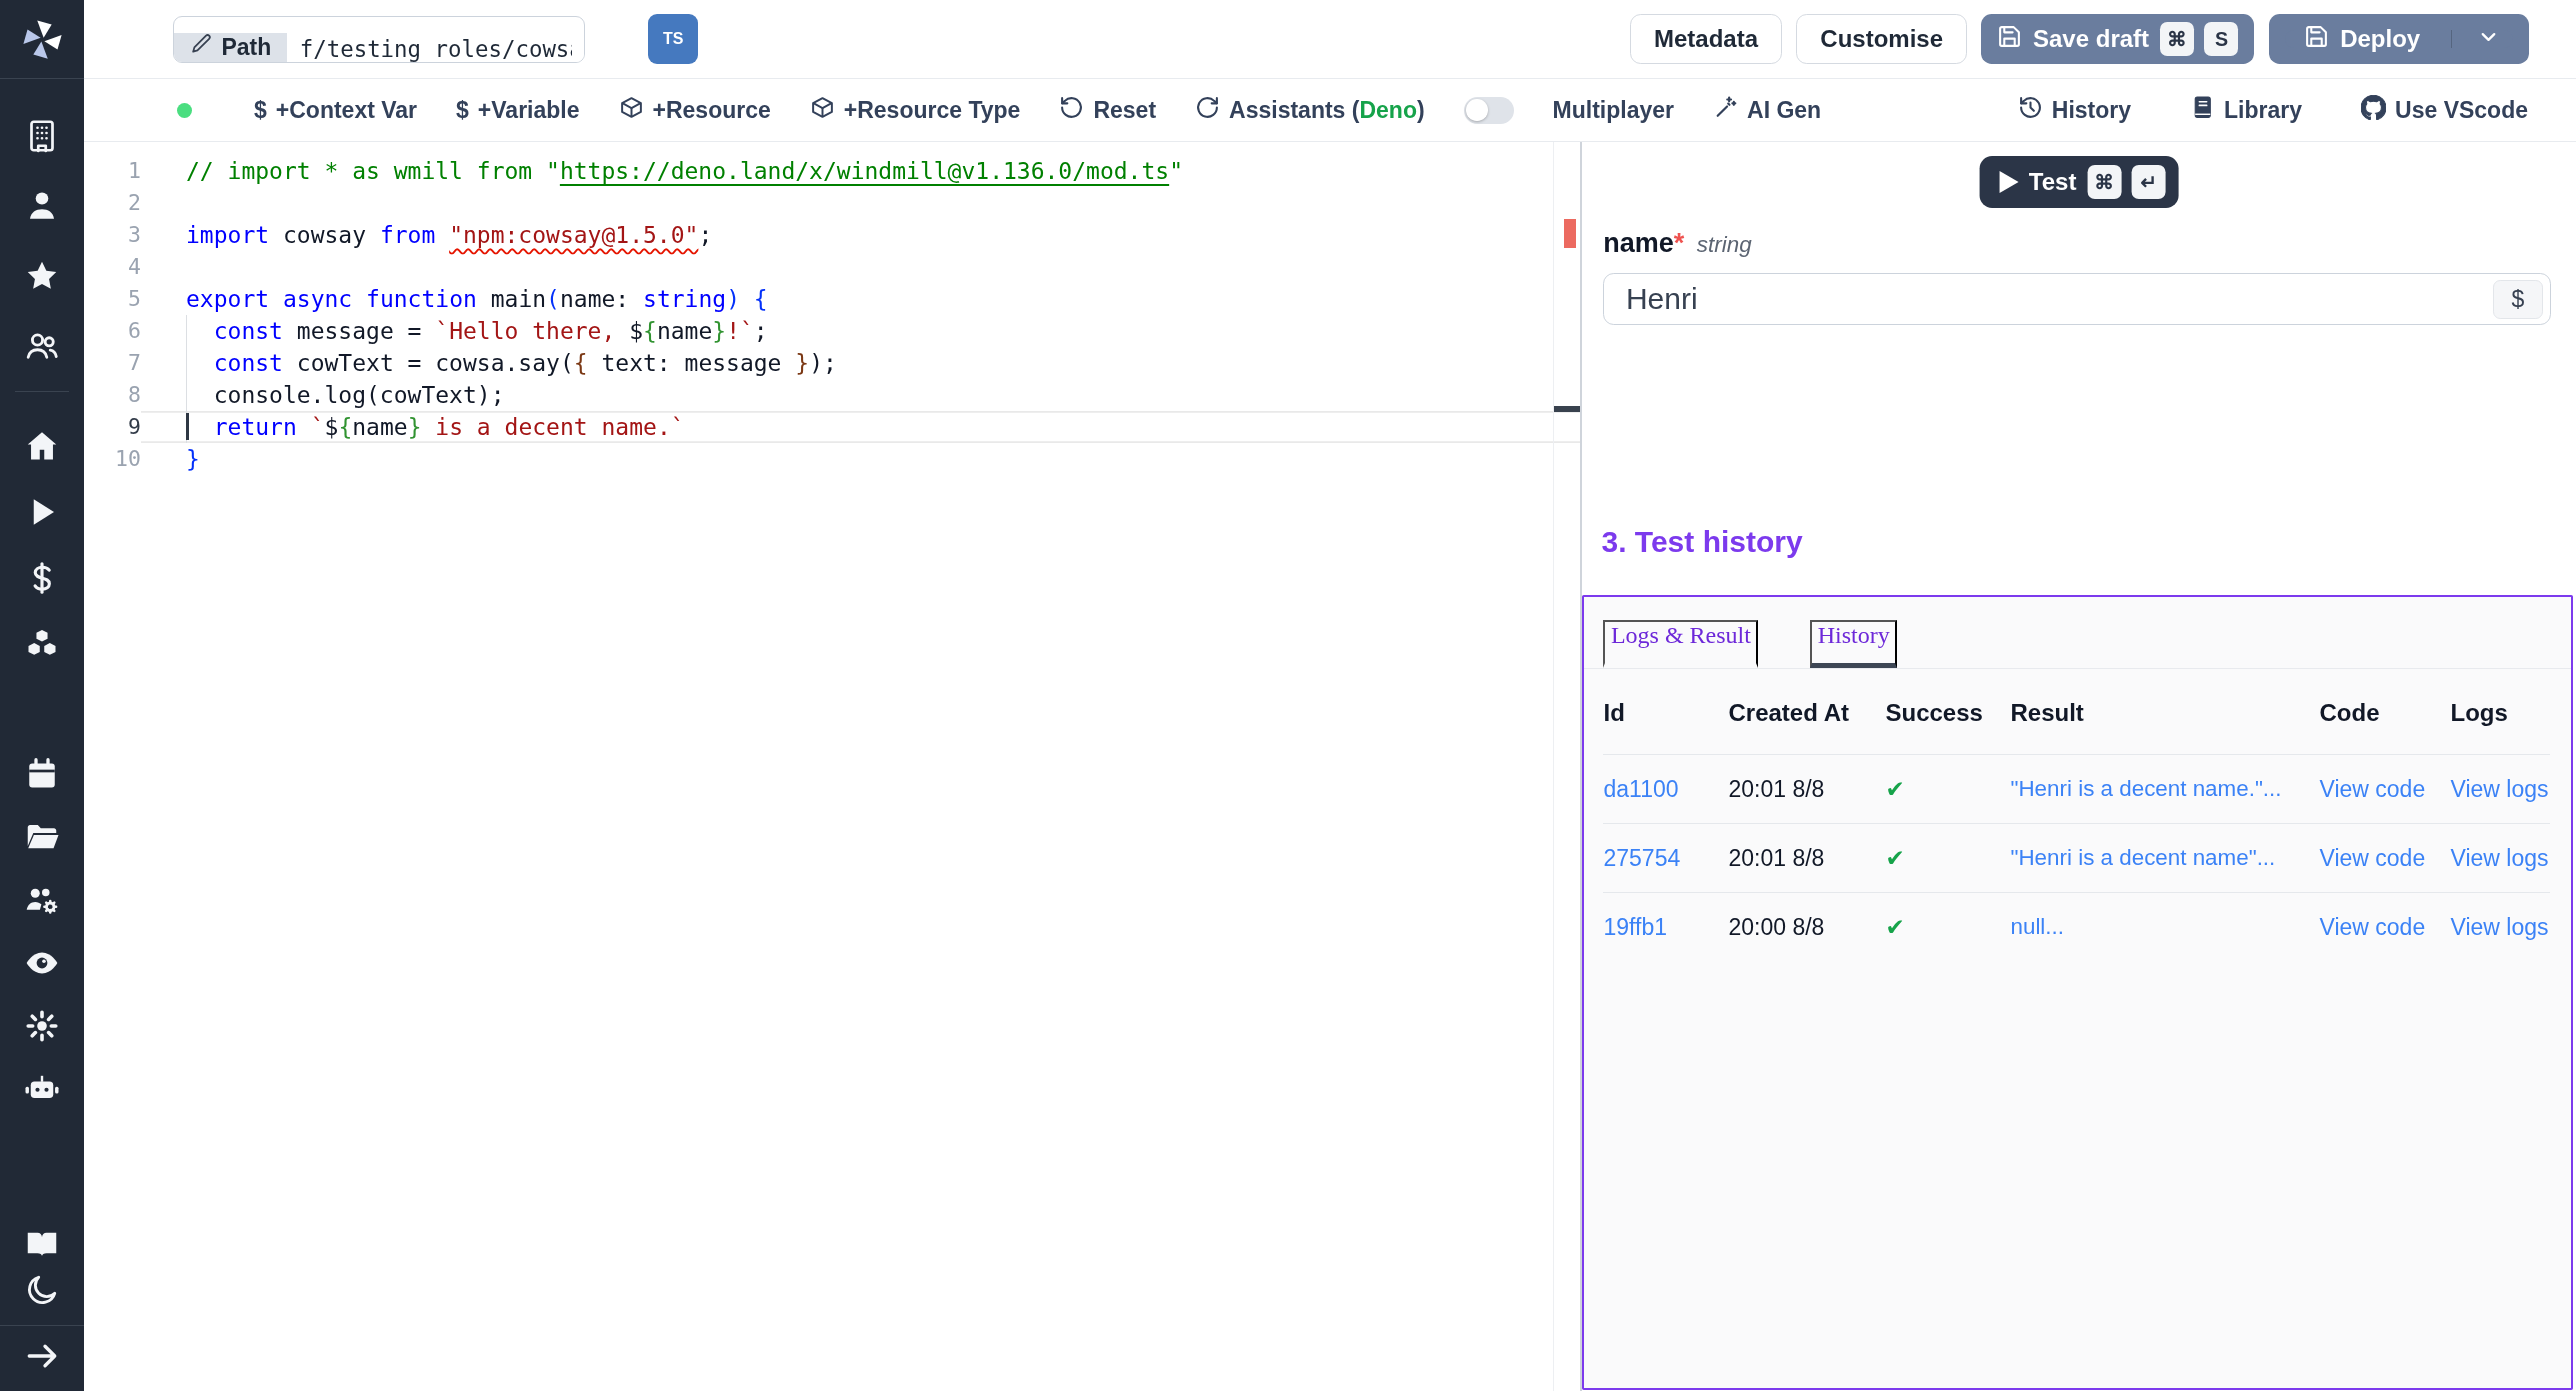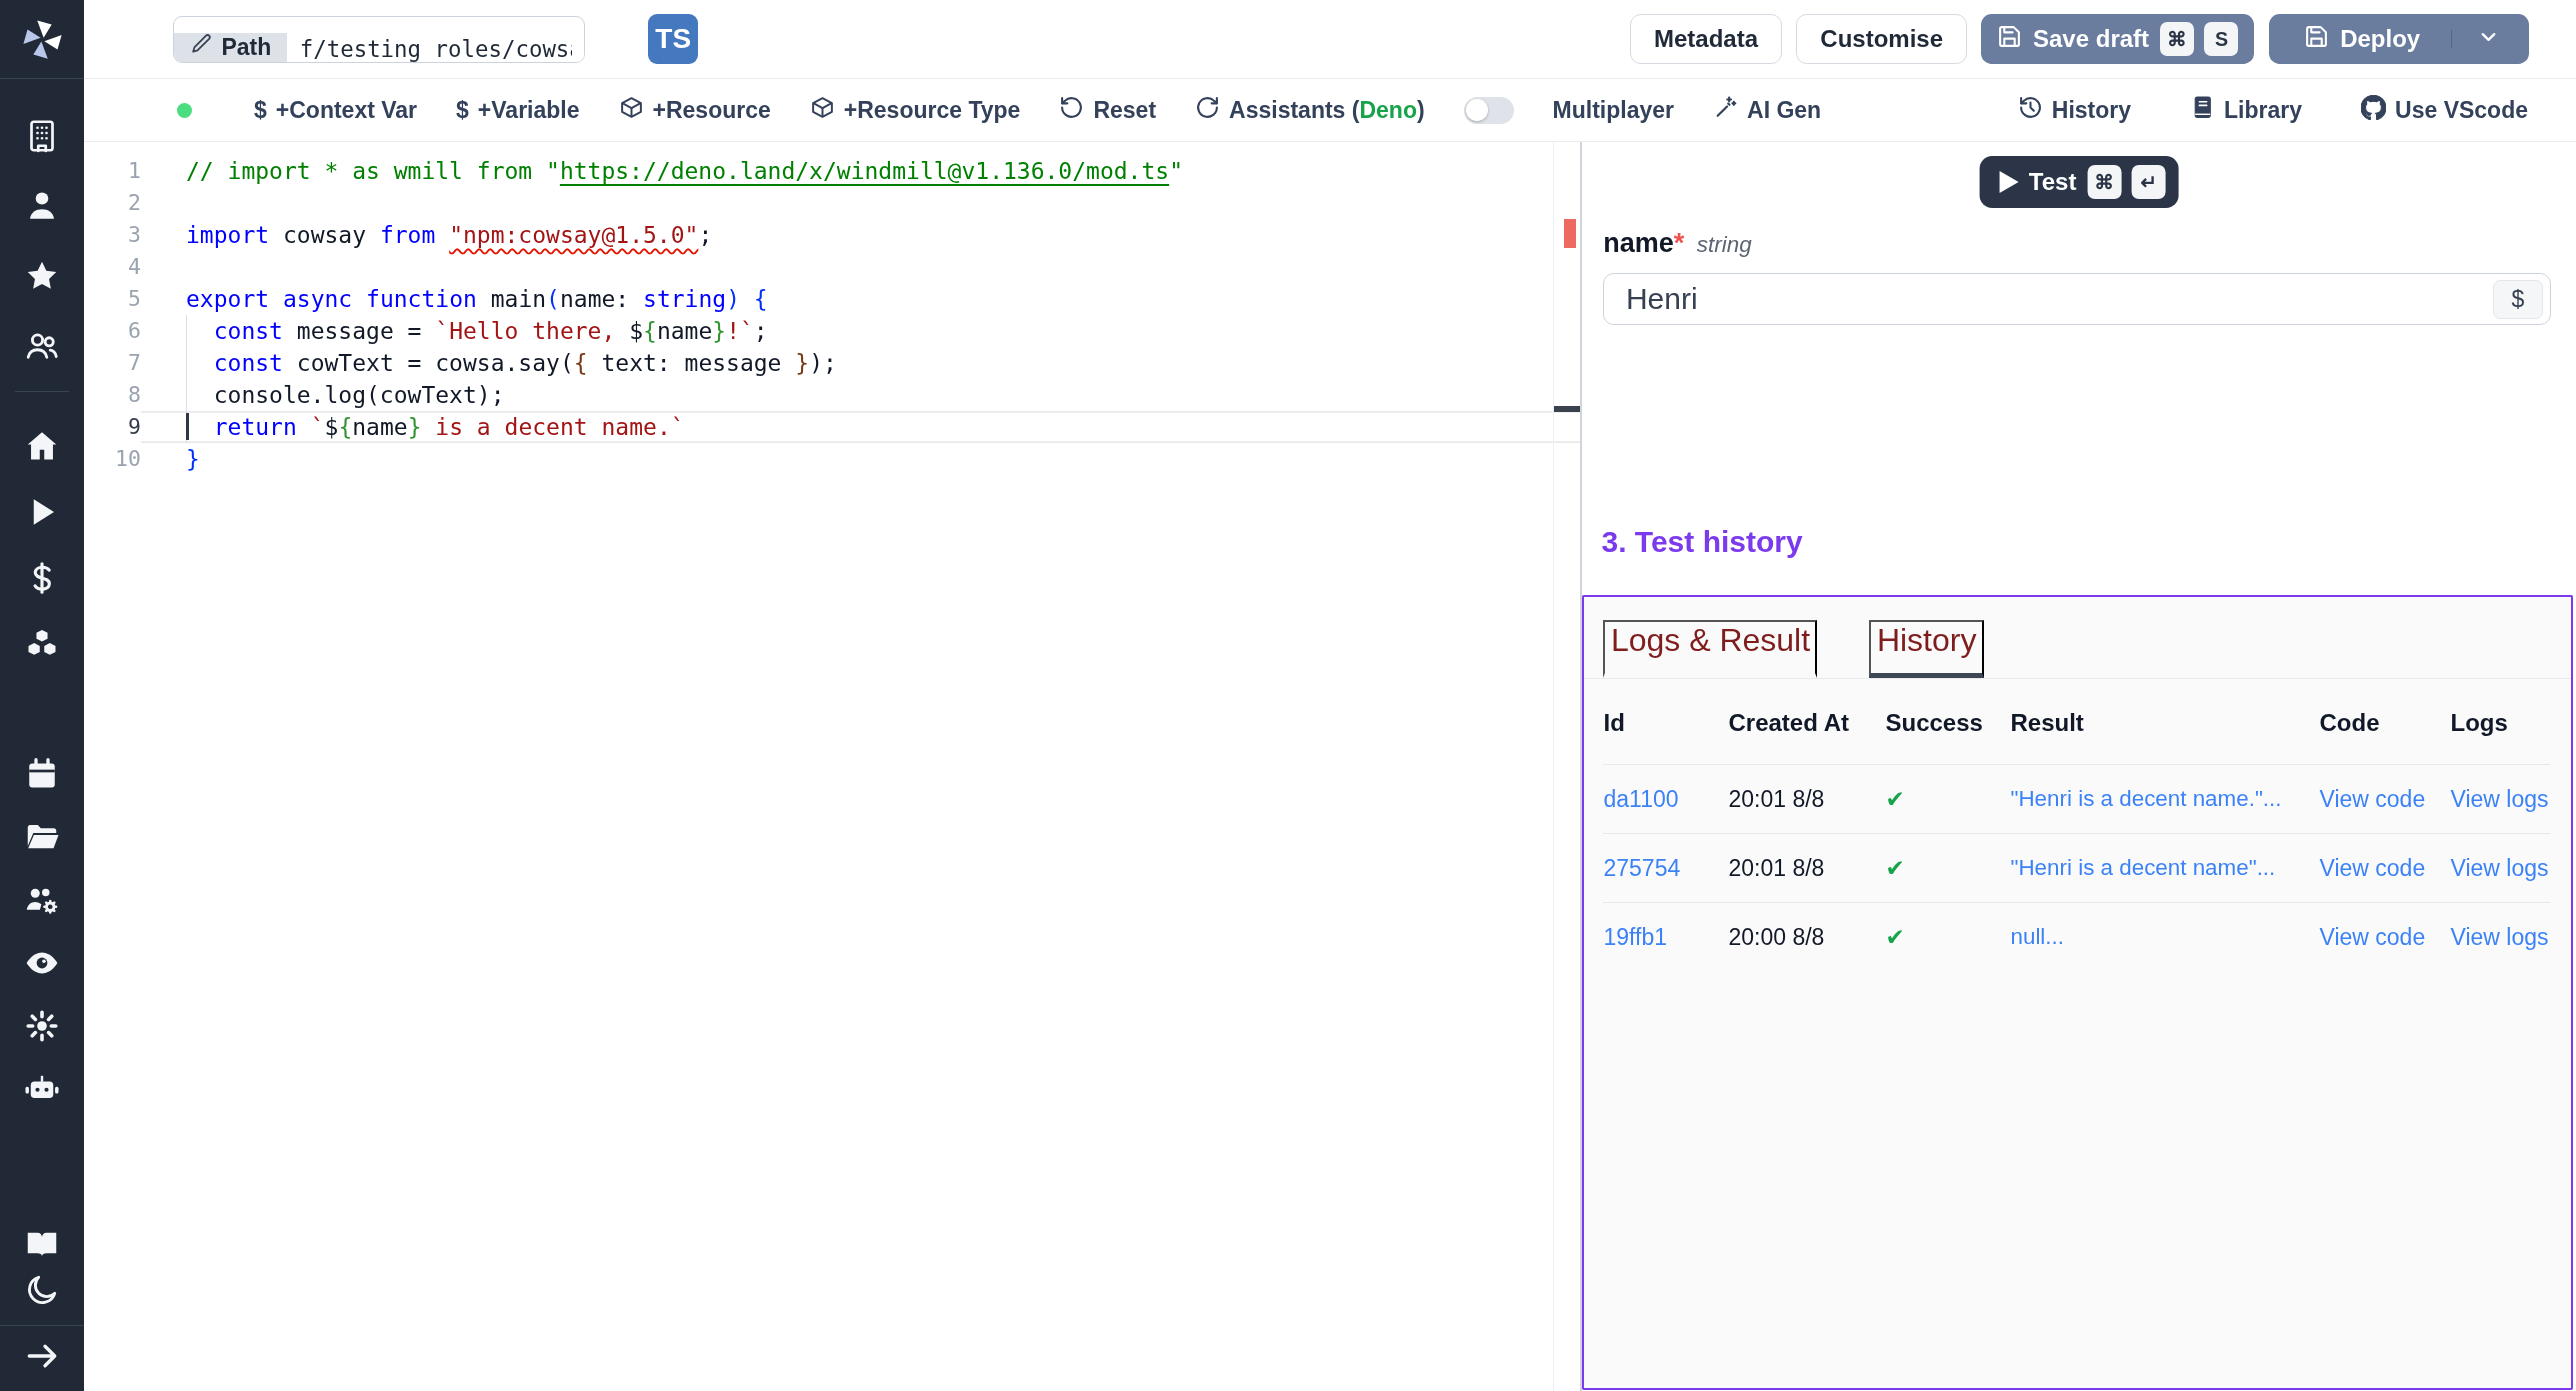--- a/index.html
+++ b/index.html
@@ -31,21 +31,21 @@
   
   .main{flex:1;display:flex;flex-direction:column;min-width:0}
 
   
   .topbar{height:79px;flex:none;display:flex;align-items:center;padding:0 47px 0 30px;border-bottom:1.8px solid #e8ebef;background:#fff}
   .title-input{width:787px;height:52px;border:1.8px solid #ccd3dc;border-radius:12.5px;font-family:"Liberation Sans",sans-serif;font-size:27px;font-weight:700;color:#0f172a;padding:0 21.5px;outline:none}
   .path-group{margin-left:59px;height:47px;display:flex;align-items:flex-end;border:1.8px solid #ccd3dc;border-radius:9px;overflow:hidden}
   .path-btn{background:#dde2e9;display:flex;align-items:center;gap:9px;padding:0 16px;font-size:23px;font-weight:600;color:#1f2937;border:none;cursor:pointer;font-family:inherit}
   .path-btn svg{width:22.4px;height:22.4px;stroke:#374151}
   .path-value{border:none;outline:none;width:297px;padding:0 12.5px;font-family:"DejaVu Sans Mono",monospace;font-size:22.4px;color:#1f2937;background:#fff}
-  .ts-badge{margin-left:63px;width:50px;height:50px;border-radius:9px;background:var(--ts-blue);color:#fff;font-size:28px;font-weight:800;display:flex;align-items:center;justify-content:center;flex:none}
+  .ts-badge{margin-left:63px;width:50px;height:50px;border-radius:9px;background:var(--ts-blue);color:#fff;font-size:16px;font-weight:800;display:flex;align-items:center;justify-content:center;flex:none}
   .tb-actions{margin-left:auto;display:flex;gap:14.3px;align-items:flex-start}
   .btn{height:50px;border-radius:10.7px;display:flex;align-items:center;gap:10.7px;font-family:inherit;font-size:24px;font-weight:600;cursor:pointer}
   .btn-outline{background:#fff;border:1.8px solid #d5dae1;color:#1f2937;padding:0 23px}
   .btn-slate{background:var(--slate-btn);border:none;color:#fff;padding:0 16px}
   .btn-slate svg{width:25px;height:25px}
   .kbd{min-width:34px;height:34px;padding:0 6.3px;border-radius:7.2px;background:#f3f5f7;color:#2b3547;font-size:19.7px;font-weight:600;display:flex;align-items:center;justify-content:center}
   .deploy{padding:16px}
   .dp-main{display:flex;align-items:center;gap:10.7px;padding:0 19.7px;height:100%}
   .dp-sep{width:1.8px;align-self:stretch;background:#55657f}
   .dp-chev{width:50px;height:100%;display:flex;align-items:center;justify-content:center}
@@ -97,21 +97,21 @@
   .arg-head{display:flex;align-items:baseline}
   .arg-name{font-size:27px;font-weight:700;color:#111827}
   .arg-star{font-size:27px;font-weight:700;color:#ef5350}
   .arg-type{font-size:22.4px;font-style:italic;color:#5b6472;margin-left:12.5px}
   .arg-input{margin-top:14.3px;height:52px;border:1.8px solid #ccd3dc;border-radius:10.7px;display:flex;align-items:center;padding:0 7.2px 0 3.6px;background:#fff}
   .arg-field{flex:1;border:none;outline:none;font-family:inherit;font-size:30px;color:#374151;padding:0 0 0 18px;min-width:0}
   .dollar-btn{margin-left:auto;width:50px;height:39px;background:#f5f6f8;border:1.8px solid #e3e6ea;border-radius:7.2px;display:flex;align-items:center;justify-content:center;font-size:23px;color:#374151;cursor:pointer;font-family:inherit;flex:none}
   .section-title{position:absolute;top:383px;left:19.7px;font-size:30px;font-weight:800;color:var(--purple)}
   .history-panel{position:absolute;left:0;right:2.7px;top:453px;bottom:1.8px;border:2.7px solid var(--purple);border-radius:1.8px;background:#fafafb;overflow:hidden}
   .tabs{display:flex;gap:52px;padding:23px 0 0 19.7px;border-bottom:1.8px solid #e8eaee}
-  .tab{font-size:32px;color:#7f1d1d;padding:0 5.4px 14.3px 5.4px;border-bottom:5.4px solid transparent;background:none;font-family:Liberation Sans, sans-serif;cursor:pointer}
+  .tab{font-size:24px;color:#6d28d9;padding:0 5.4px 14.3px 5.4px;border-bottom:5.4px solid transparent;background:none;font-family:Liberation Serif, serif;cursor:pointer}
   .tab.active{border-bottom-color:#3d4654;font-weight:500}
   .tbl{margin:0 21.5px 0 19.7px}
   .tbl-head,.tbl-row{display:grid;grid-template-columns:125px 157px 125px 309px 131px 1fr;align-items:center}
   .tbl-head{margin-top:30px;padding-bottom:27px;font-weight:700;font-size:24px;color:#111827}
   .tbl-row{height:69px;border-top:1.8px solid #e5e8ec;font-size:23px;color:#111827}
   .lnk{color:var(--link);cursor:pointer}
   .result-cell{font-size:22.4px;padding-right:16px;white-space:nowrap;overflow:hidden}
   .chk{color:var(--green);font-size:23px}
 </style>
 </head>

